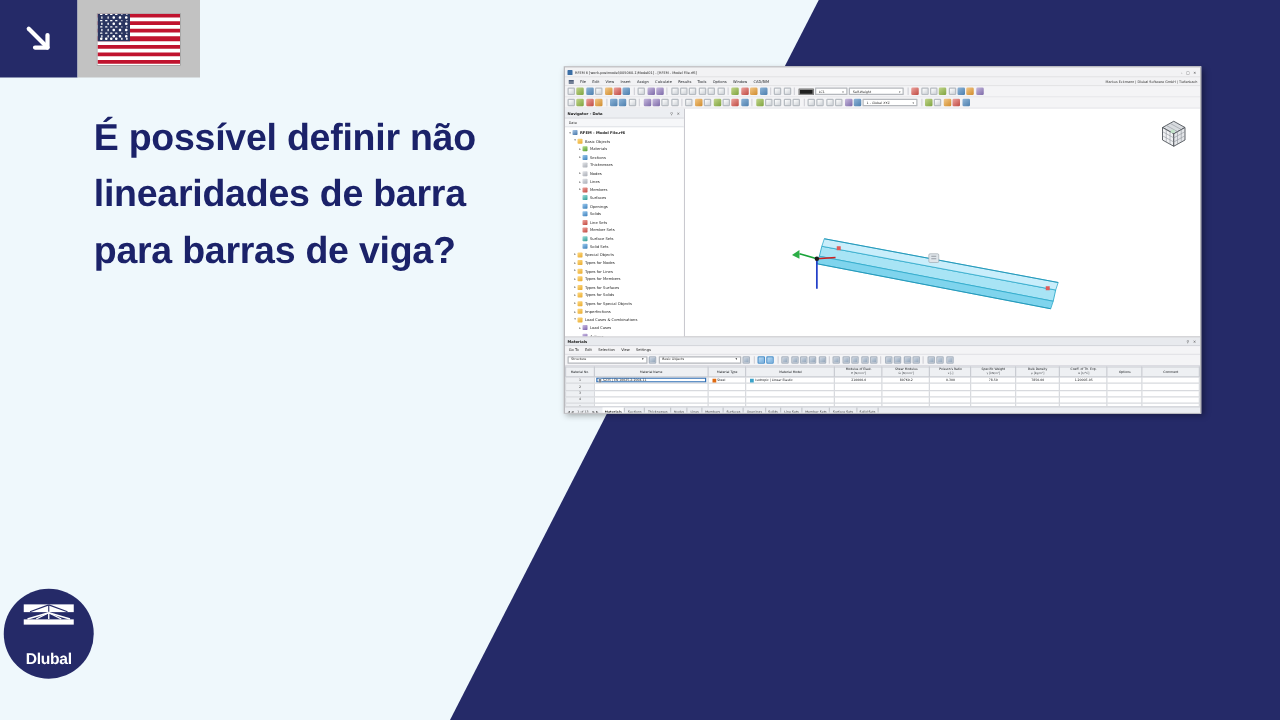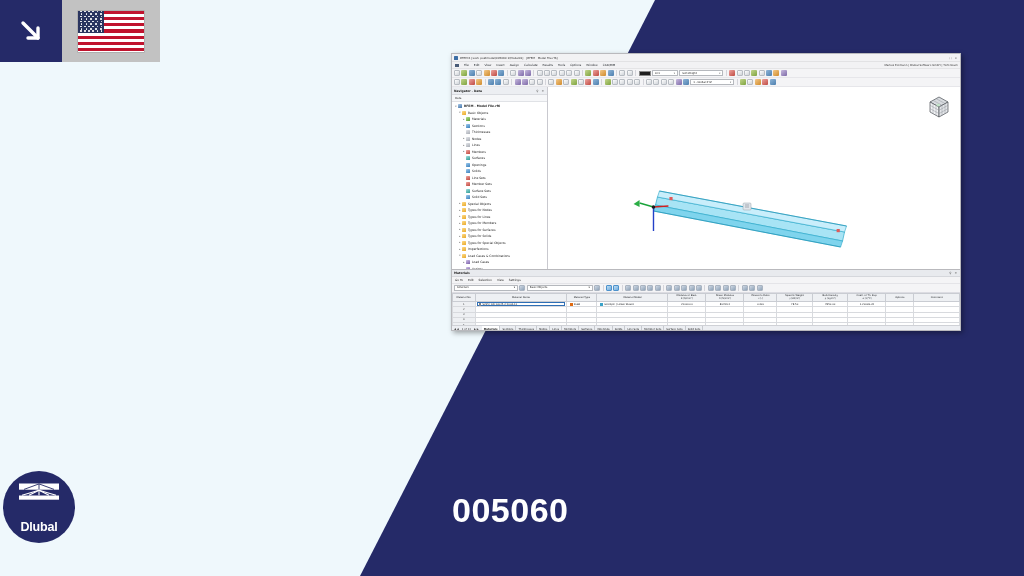--- a/index.html
+++ b/index.html
@@ -413,20 +413,21 @@
             <i></i>
             <i></i>
             <i></i>
             <i></i>
             <i></i>
           </div>
       </div>
     </div>
   </div>
 
+  <div class="headline">É possível definir não linearidades de barra para barras de viga?</div>
 
   <div class="logo-circle">
     <span>
       <svg class="logo-mark" viewBox="0 0 44 22" aria-hidden="true">
         <rect x="2" y="2.5" width="40" height="6.2" fill="#ffffff"></rect>
         <rect x="2" y="14.5" width="40" height="4.2" fill="#ffffff"></rect>
         <g stroke="#252a68" stroke-width="0.9" fill="none">
           <path d="M22 2.9 L7 8.4"></path>
           <path d="M22 2.9 L37 8.4"></path>
           <path d="M22 2.9 L22 8.4"></path>
@@ -437,21 +438,20 @@
           <path d="M22 9.2 L32 14.2"></path>
           <path d="M22 9.2 L5 14.2"></path>
           <path d="M22 9.2 L39 14.2"></path>
         </g>
       </svg>
     </span>
     <span class="logo-word">Dlubal</span>
   </div>
 
   <div class="faq-row">
-    <div class="faq-number">005060</div>
   </div>
 
   <div class="app-window">
 
     <div class="titlebar">
       <span class="app-ico"></span>
       <span class="t-text">RFEM 6 [work-postmodel\005060-1\Model01] - [RFEM - Model File.rf6]</span>
       <span class="t-right">
         <span>–</span>
         <span>□</span>

